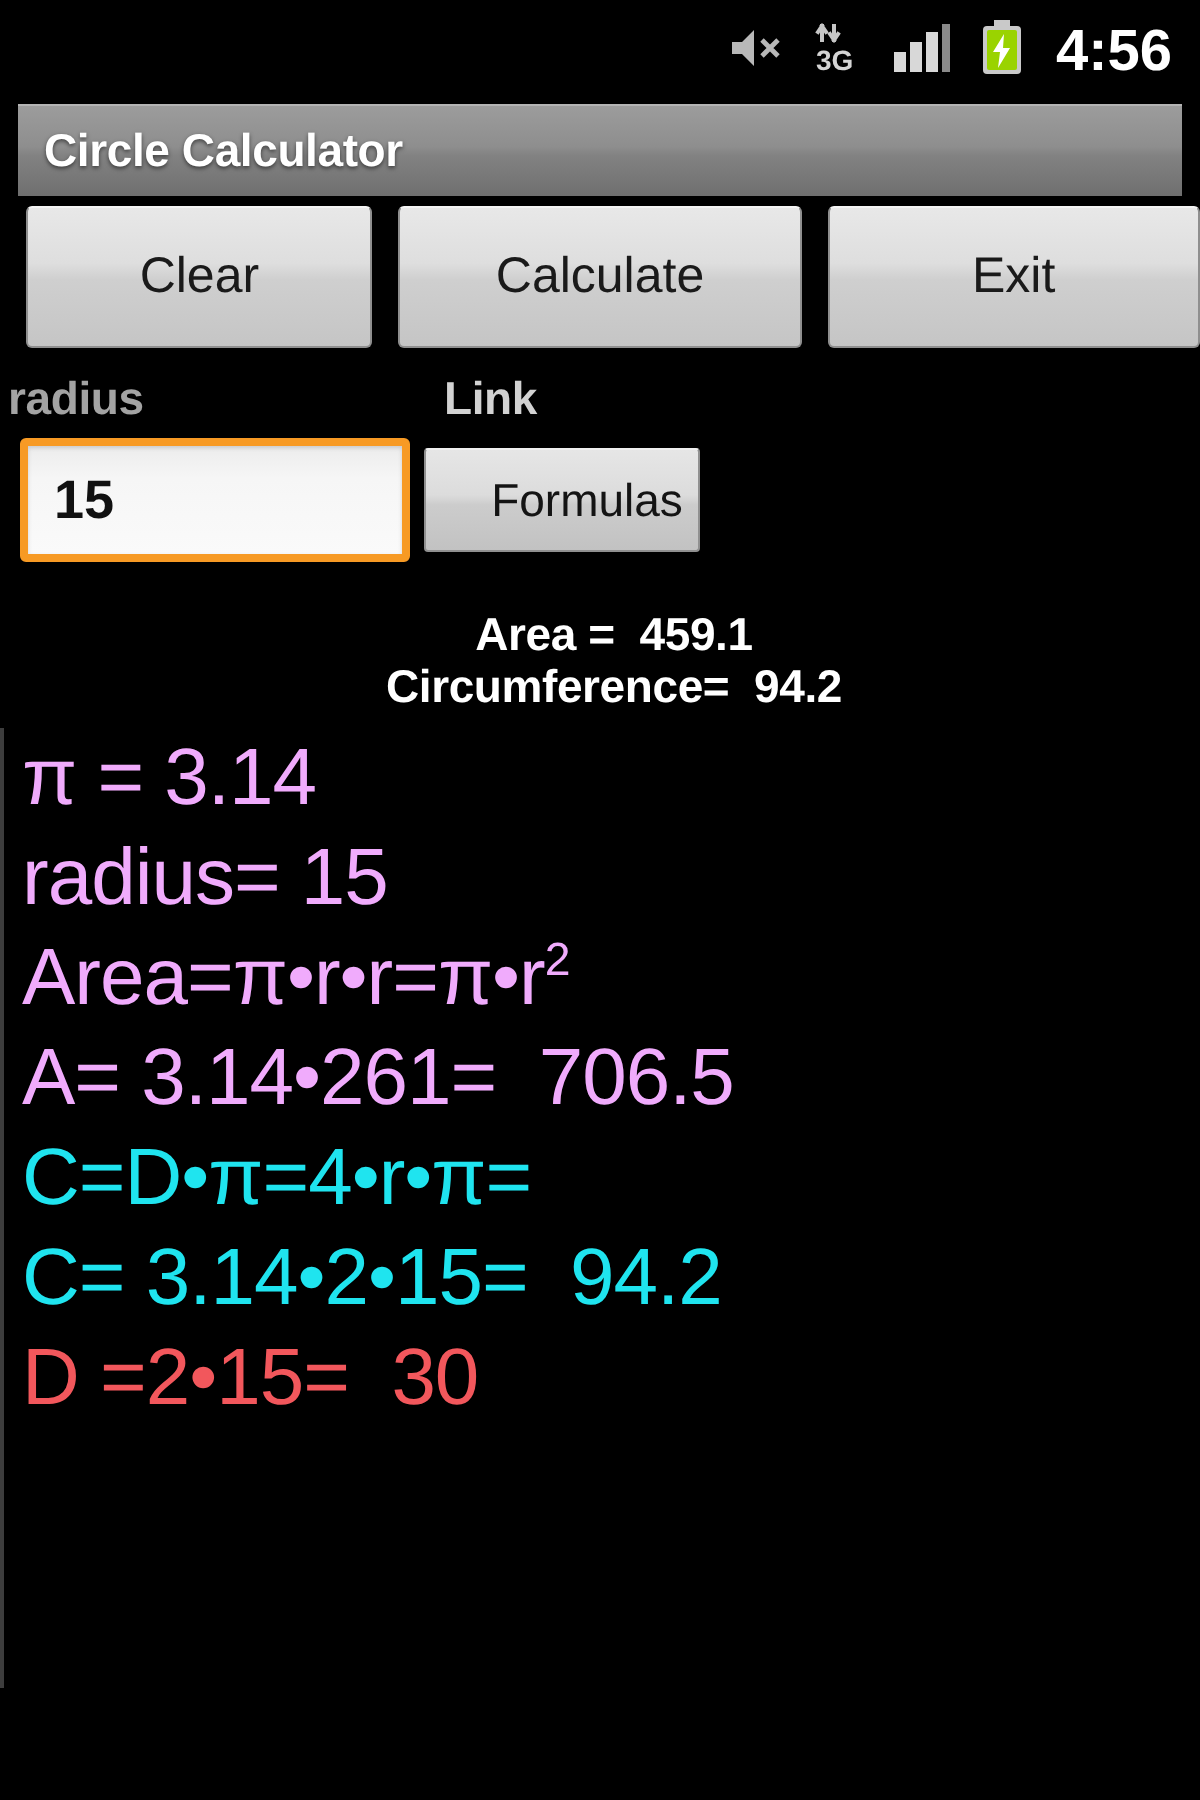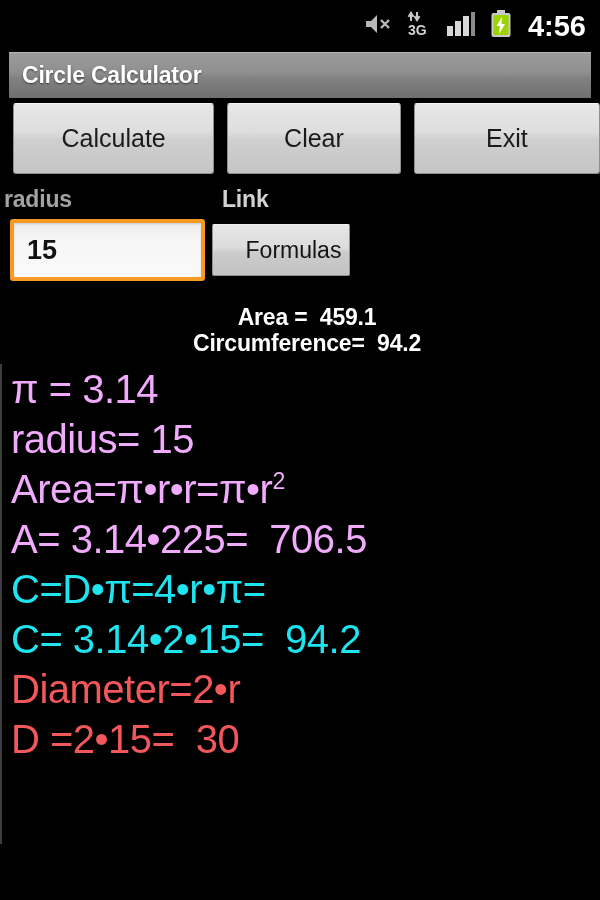--- a/index.html
+++ b/index.html
@@ -248,41 +248,40 @@
 
     </div>
     <span class="status-time">4:56</span>
   </div>
 
   <div class="title-bar">
     <span class="title-text">Circle Calculator</span>
   </div>
 
   <div class="button-row">
+    <div class="btn btn-clear">Clear</div>
     <div class="btn btn-calculate">Calculate</div>
-    <div class="btn btn-clear">Clear</div>
     <div class="btn btn-exit">Exit</div>
   </div>
 
   <div class="field-area">
     <span class="label-radius">radius</span>
     <span class="label-link">Link</span>
     <input class="radius-input" type="text" value="15" style="">
     <div class="btn-formulas">Formulas</div>
   </div>
 
   <div class="summary">
     <div class="summary-line first">Area =  459.1</div>
     <div class="summary-line">Circumference=  94.2</div>
   </div>
 
   <div class="formula-scroll">
     <div class="formula-line c-white">π = 3.14</div>
     <div class="formula-line c-white">radius= 15</div>
     <div class="formula-line c-white"><span>Area=π•r•r=π•r</span><sup>2</sup></div>
-    <div class="formula-line c-white">A= 3.14•225=  706.5</div>
+    <div class="formula-line c-white">A= 3.14•261=  706.5</div>
     <div class="formula-line c-cyan">C=D•π=4•r•π=</div>
     <div class="formula-line c-cyan">C= 3.14•2•15=  94.2</div>
-    <div class="formula-line c-red">Diameter=2•r</div>
     <div class="formula-line c-red">D =2•15=  30</div>
   </div>
 
 </div>
 
 </body></html>

